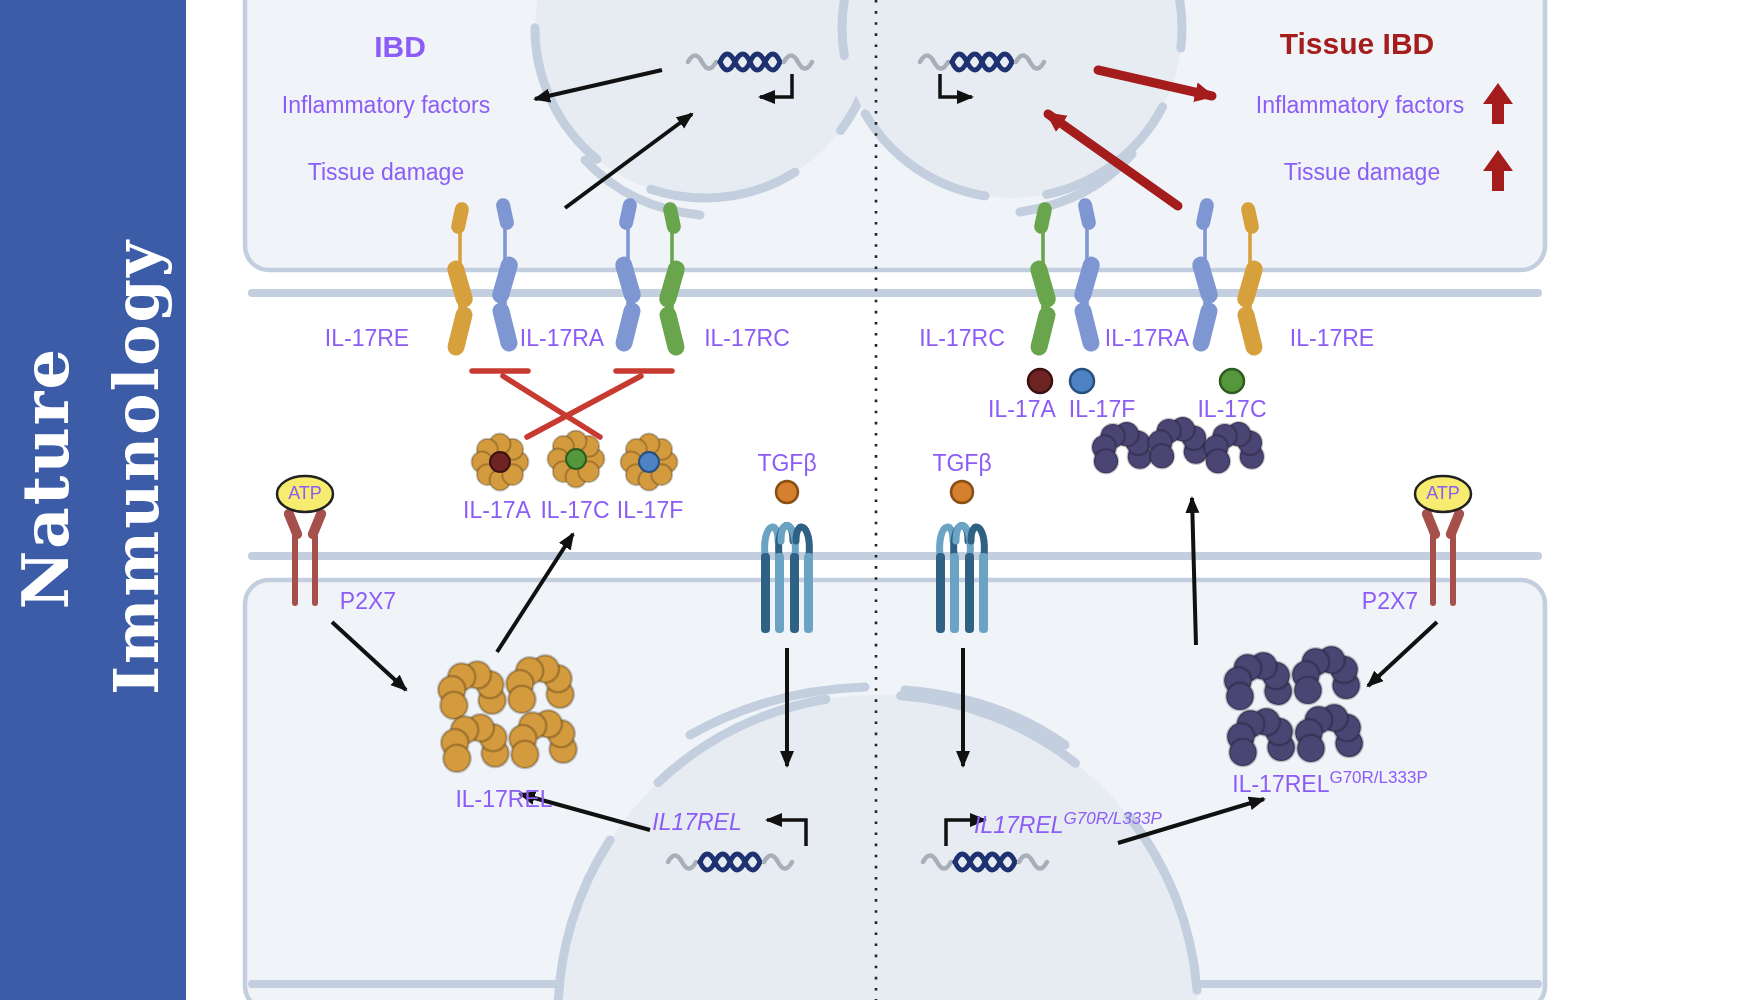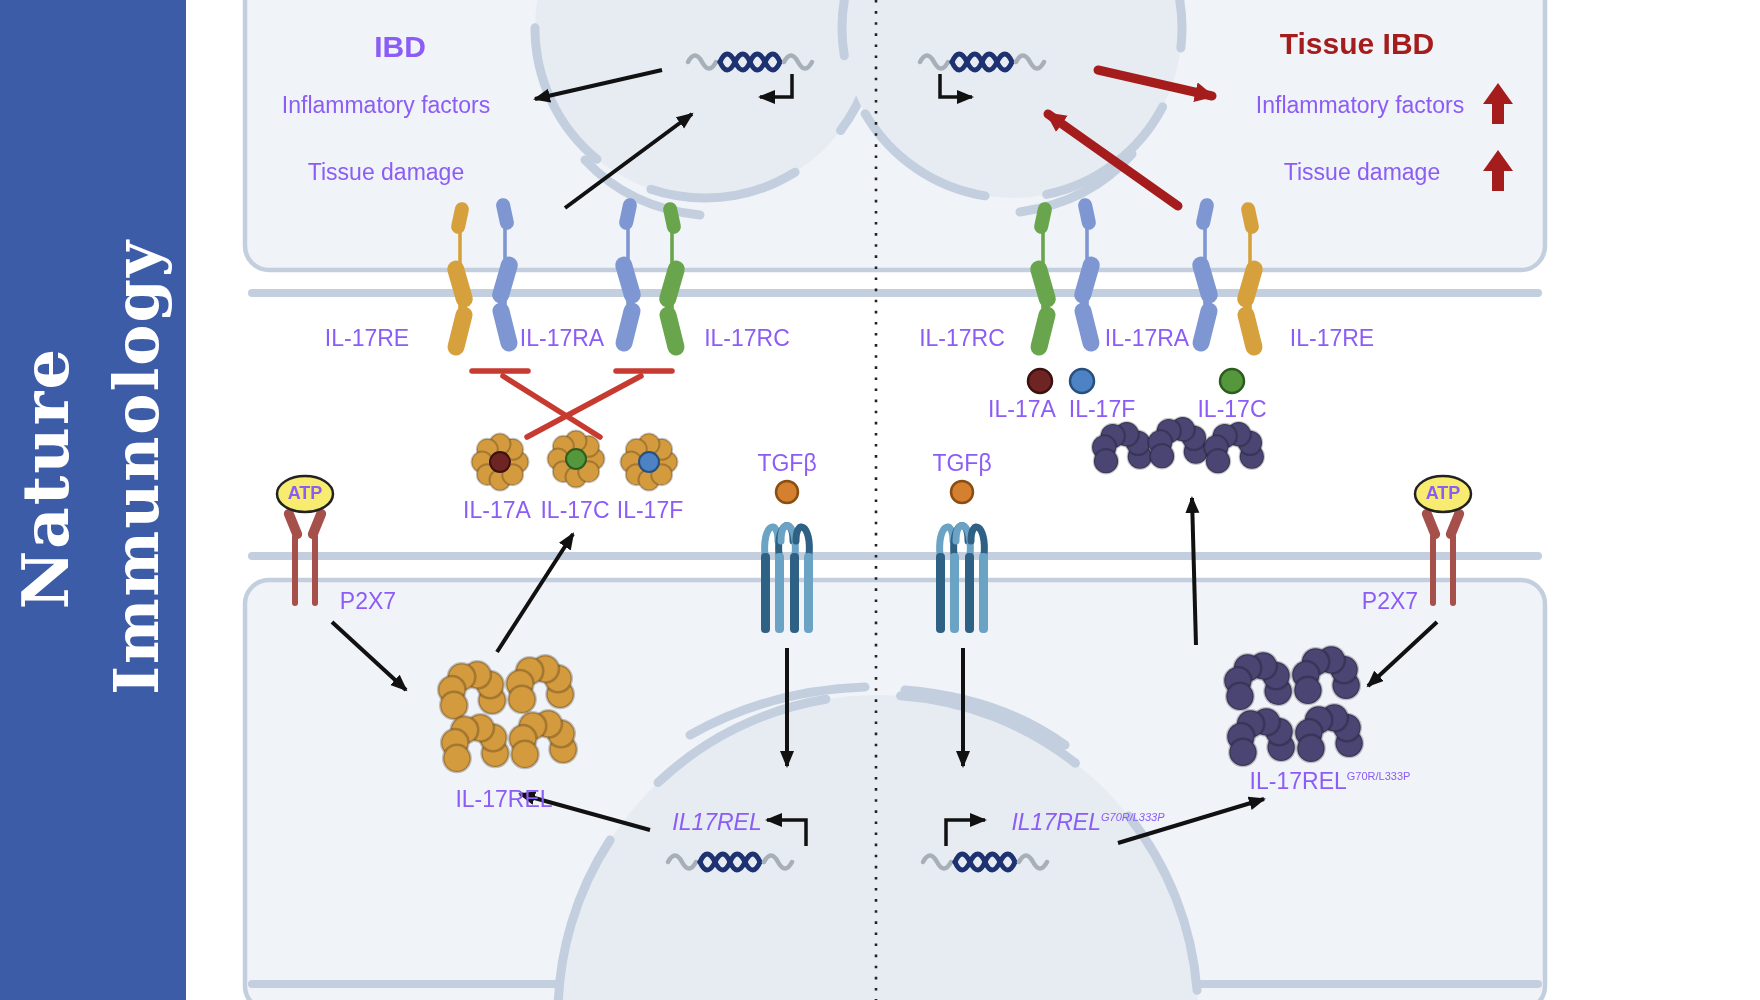--- a/index.html
+++ b/index.html
@@ -16,25 +16,25 @@
     font-weight:bold;text-align:center;line-height:1;transform:rotate(-90deg);
     letter-spacing:2px;white-space:nowrap;
   }
   #jl1{left:-164px;top:446px;width:420px;font-size:64px;}
   #jl2{left:-208px;top:436px;width:690px;font-size:62px;}
   svg#diagram{position:absolute;left:0;top:0;z-index:1;}
   .label{
     position:absolute;transform:translateX(-50%);white-space:nowrap;
     font-size:23px;color:#8b5cf6;z-index:3;
   }
-  .italic{font-style:italic;margin-left:20px;}
+  .italic{font-style:italic;}
   .title{font-size:30px;font-weight:bold;}
   .red{color:#a51c1c;}
-  .small{font-size:18px;font-weight:bold;text-align:right;}
-  .label sup{font-size:11px;}
+  .small{font-size:18px;font-weight:normal;text-align:right;}
+  .label sup{font-size:17px;}
 </style>
 </head>
 <body>
 
 <div id="sidebar">
   <div id="jl1" class="journal-line">Nature</div>
   <div id="jl2" class="journal-line">Immunology</div>
 </div>
 
 <svg id="diagram" width="1760" height="1000" viewBox="0 0 1760 1000" xmlns="http://www.w3.org/2000/svg">

